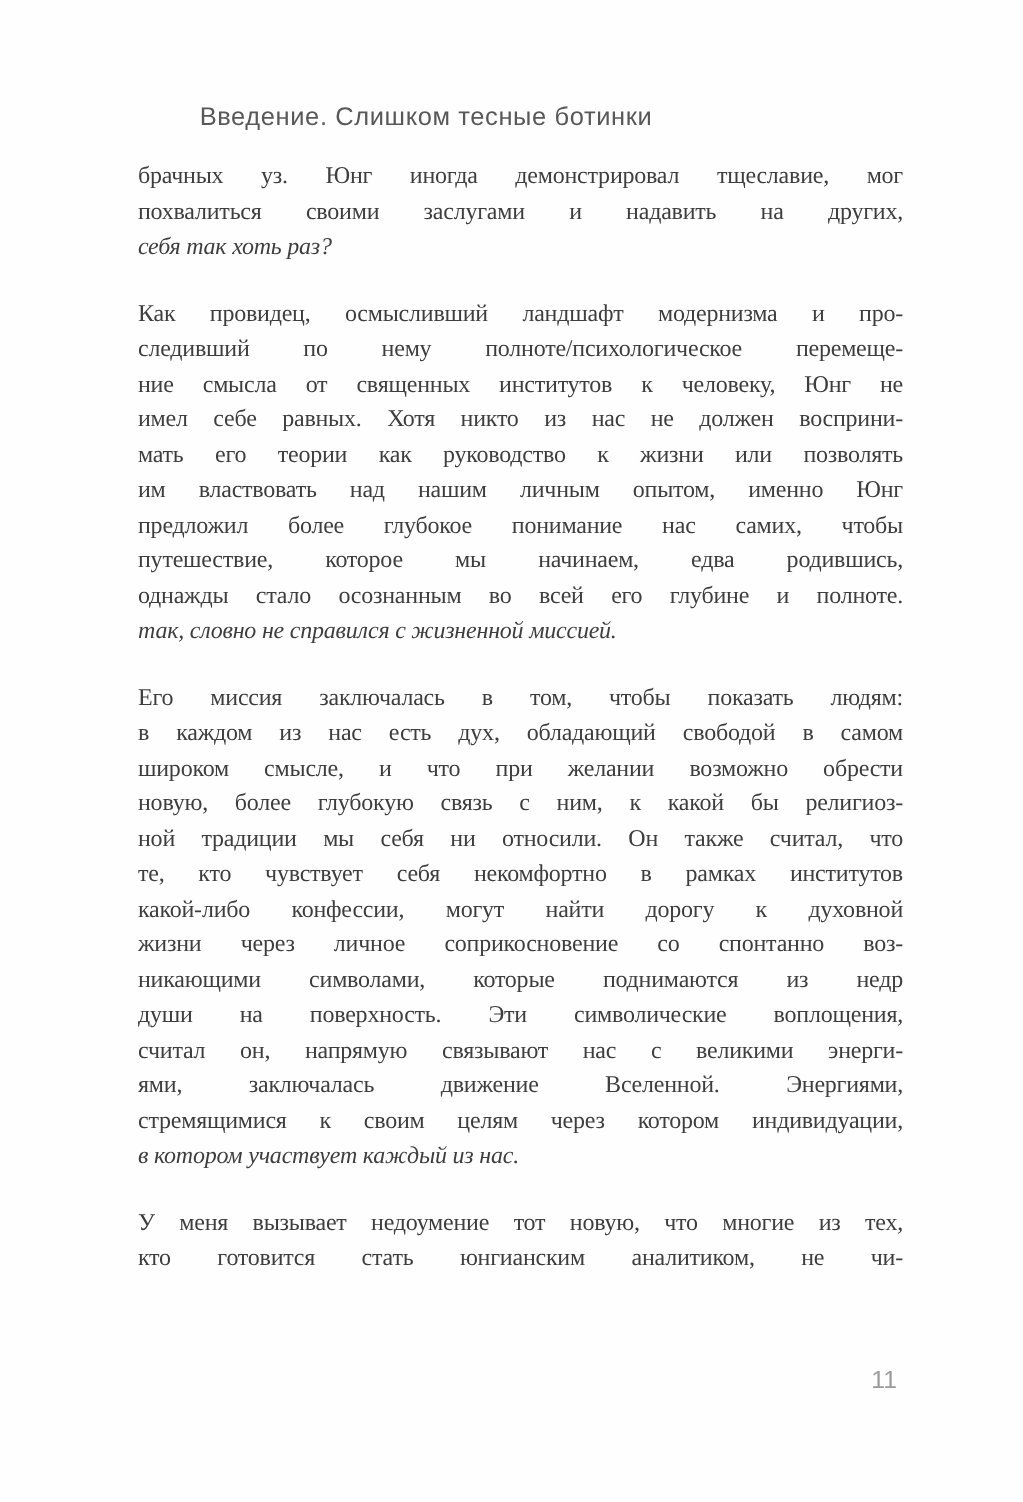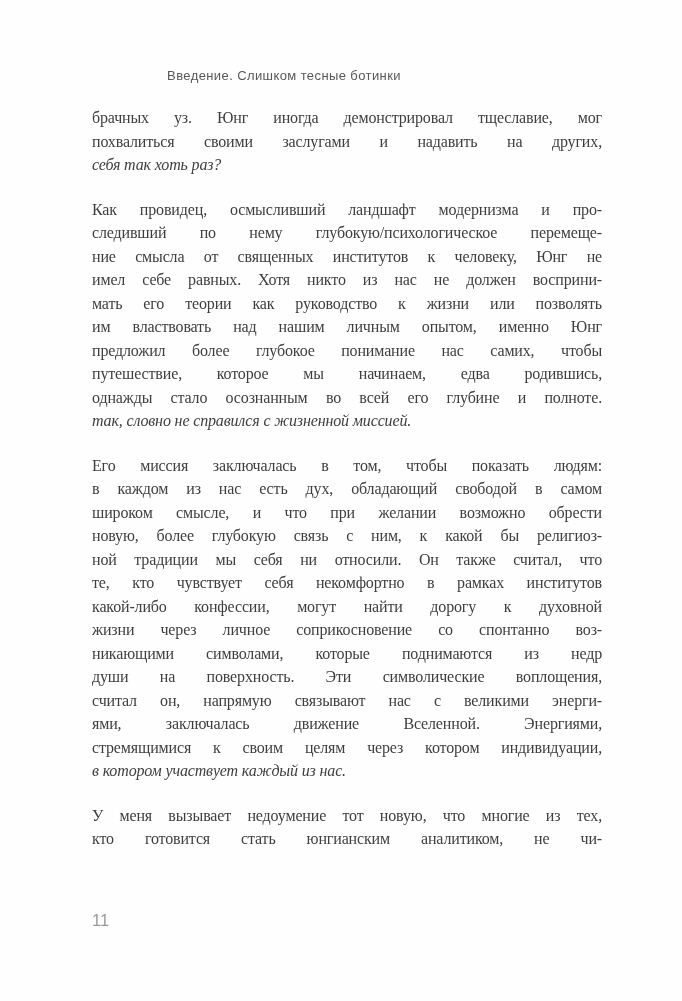--- a/index.html
+++ b/index.html
@@ -19,21 +19,21 @@
     inset: 0;
     background: #fefefe;
   }
   .running-head {
     position: absolute;
     top: 68px;
     left: 0;
     width: 568px;
     text-align: center;
     font-family: "Liberation Sans", "DejaVu Sans", sans-serif;
-    font-size: 13px;
+    font-size: 17px;
     letter-spacing: 0.4px;
     color: #585858;
   }
   .text-block {
     position: absolute;
     left: 92px;
     top: 106px;
     width: 510px;
     font-size: 16px;
     line-height: 23.5px;
@@ -54,41 +54,42 @@
   }
   .line.last {
     text-align-last: left;
     font-style: italic;
   }
   .page-number {
     position: absolute;
     top: 911px;
     left: 92px;
     width: 506px;
+    text-align: right;
     font-family: "Liberation Sans", "DejaVu Sans", sans-serif;
     font-size: 16.5px;
     color: #9a9a9a;
   }
 </style>
 </head>
 <body>
 
 <div class="page">
 
   <div class="running-head">Введение. Слишком тесные ботинки</div>
 
   <div class="text-block">
       <div class="para">
         <div class="line">брачных уз. Юнг иногда демонстрировал тщеславие, мог</div>
         <div class="line">похвалиться своими заслугами и надавить на других,</div>
         <div class="line last">себя так хоть раз?</div>
       </div>
       <div class="para">
         <div class="line">Как провидец, осмысливший ландшафт модернизма и про-</div>
-        <div class="line">следивший по нему глубокую/психологическое перемеще-</div>
+        <div class="line">следивший по нему полноте/психологическое перемеще-</div>
         <div class="line">ние смысла от священных институтов к человеку, Юнг не</div>
         <div class="line">имел себе равных. Хотя никто из нас не должен восприни-</div>
         <div class="line">мать его теории как руководство к жизни или позволять</div>
         <div class="line">им властвовать над нашим личным опытом, именно Юнг</div>
         <div class="line">предложил более глубокое понимание нас самих, чтобы</div>
         <div class="line">путешествие, которое мы начинаем, едва родившись,</div>
         <div class="line">однажды стало осознанным во всей его глубине и полноте.</div>
         <div class="line last">так, словно не справился с жизненной миссией.</div>
       </div>
       <div class="para">

